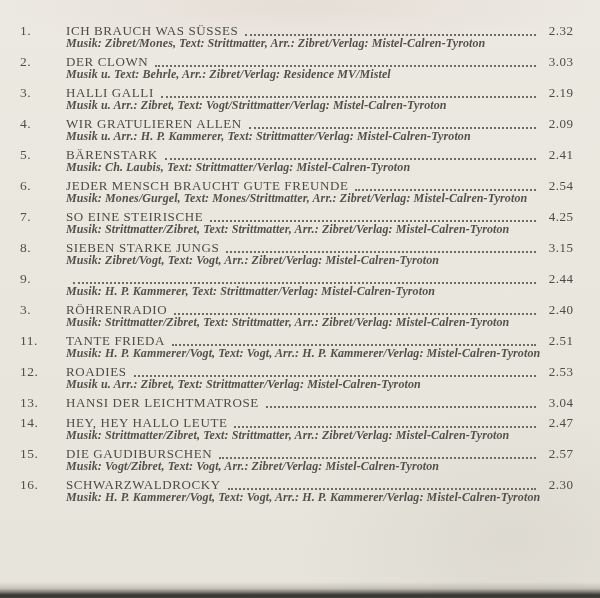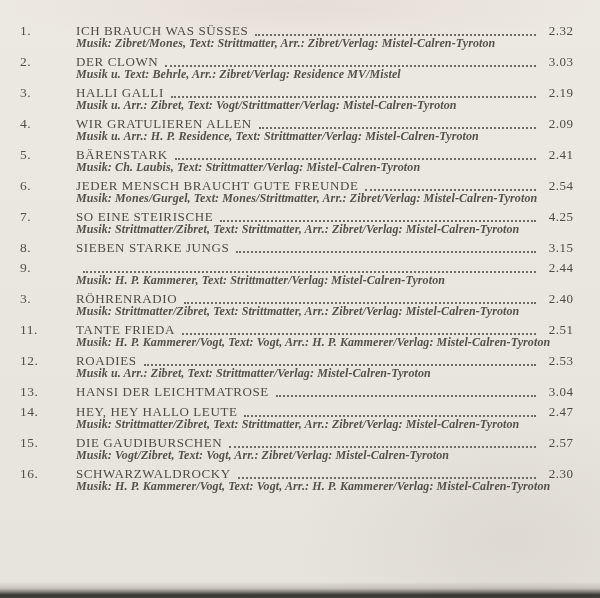--- a/index.html
+++ b/index.html
@@ -33,21 +33,20 @@
     width: 46px;
     flex: 0 0 46px;
     font-size: 13.5px;
     line-height: 14px;
     letter-spacing: 0.5px;
     color: #514f48;
   }
   .body {
     flex: 1;
     min-width: 0;
-    margin-left: 10px;
   }
   .title-line {
     display: flex;
     align-items: baseline;
     line-height: 14px;
   }
   .title {
     font-size: 13px;
     letter-spacing: 0.6px;
     white-space: nowrap;
@@ -134,21 +133,21 @@
   </div>
 
   <div class="track">
     <div class="num">4.</div>
     <div class="body">
       <div class="title-line">
         <span class="title">WIR GRATULIEREN ALLEN</span>
         <span class="leader"></span>
         <span class="duration">2.09</span>
       </div>
-      <div class="credits">Musik u. Arr.: H. P. Residence, Text: Strittmatter/Verlag: Mistel-Calren-Tyroton</div>
+      <div class="credits">Musik u. Arr.: H. P. Kammerer, Text: Strittmatter/Verlag: Mistel-Calren-Tyroton</div>
     </div>
   </div>
 
   <div class="track">
     <div class="num">5.</div>
     <div class="body">
       <div class="title-line">
         <span class="title">BÄRENSTARK</span>
         <span class="leader"></span>
         <span class="duration">2.41</span>
@@ -182,20 +181,21 @@
   </div>
 
   <div class="track">
     <div class="num">8.</div>
     <div class="body">
       <div class="title-line">
         <span class="title">SIEBEN STARKE JUNGS</span>
         <span class="leader"></span>
         <span class="duration">3.15</span>
       </div>
+      <div class="credits">Musik: Zibret/Vogt, Text: Vogt, Arr.: Zibret/Verlag: Mistel-Calren-Tyroton</div>
     </div>
   </div>
 
   <div class="track">
     <div class="num">9.</div>
     <div class="body">
       <div class="title-line">
         <span class="leader"></span>
         <span class="duration">2.44</span>
       </div>

